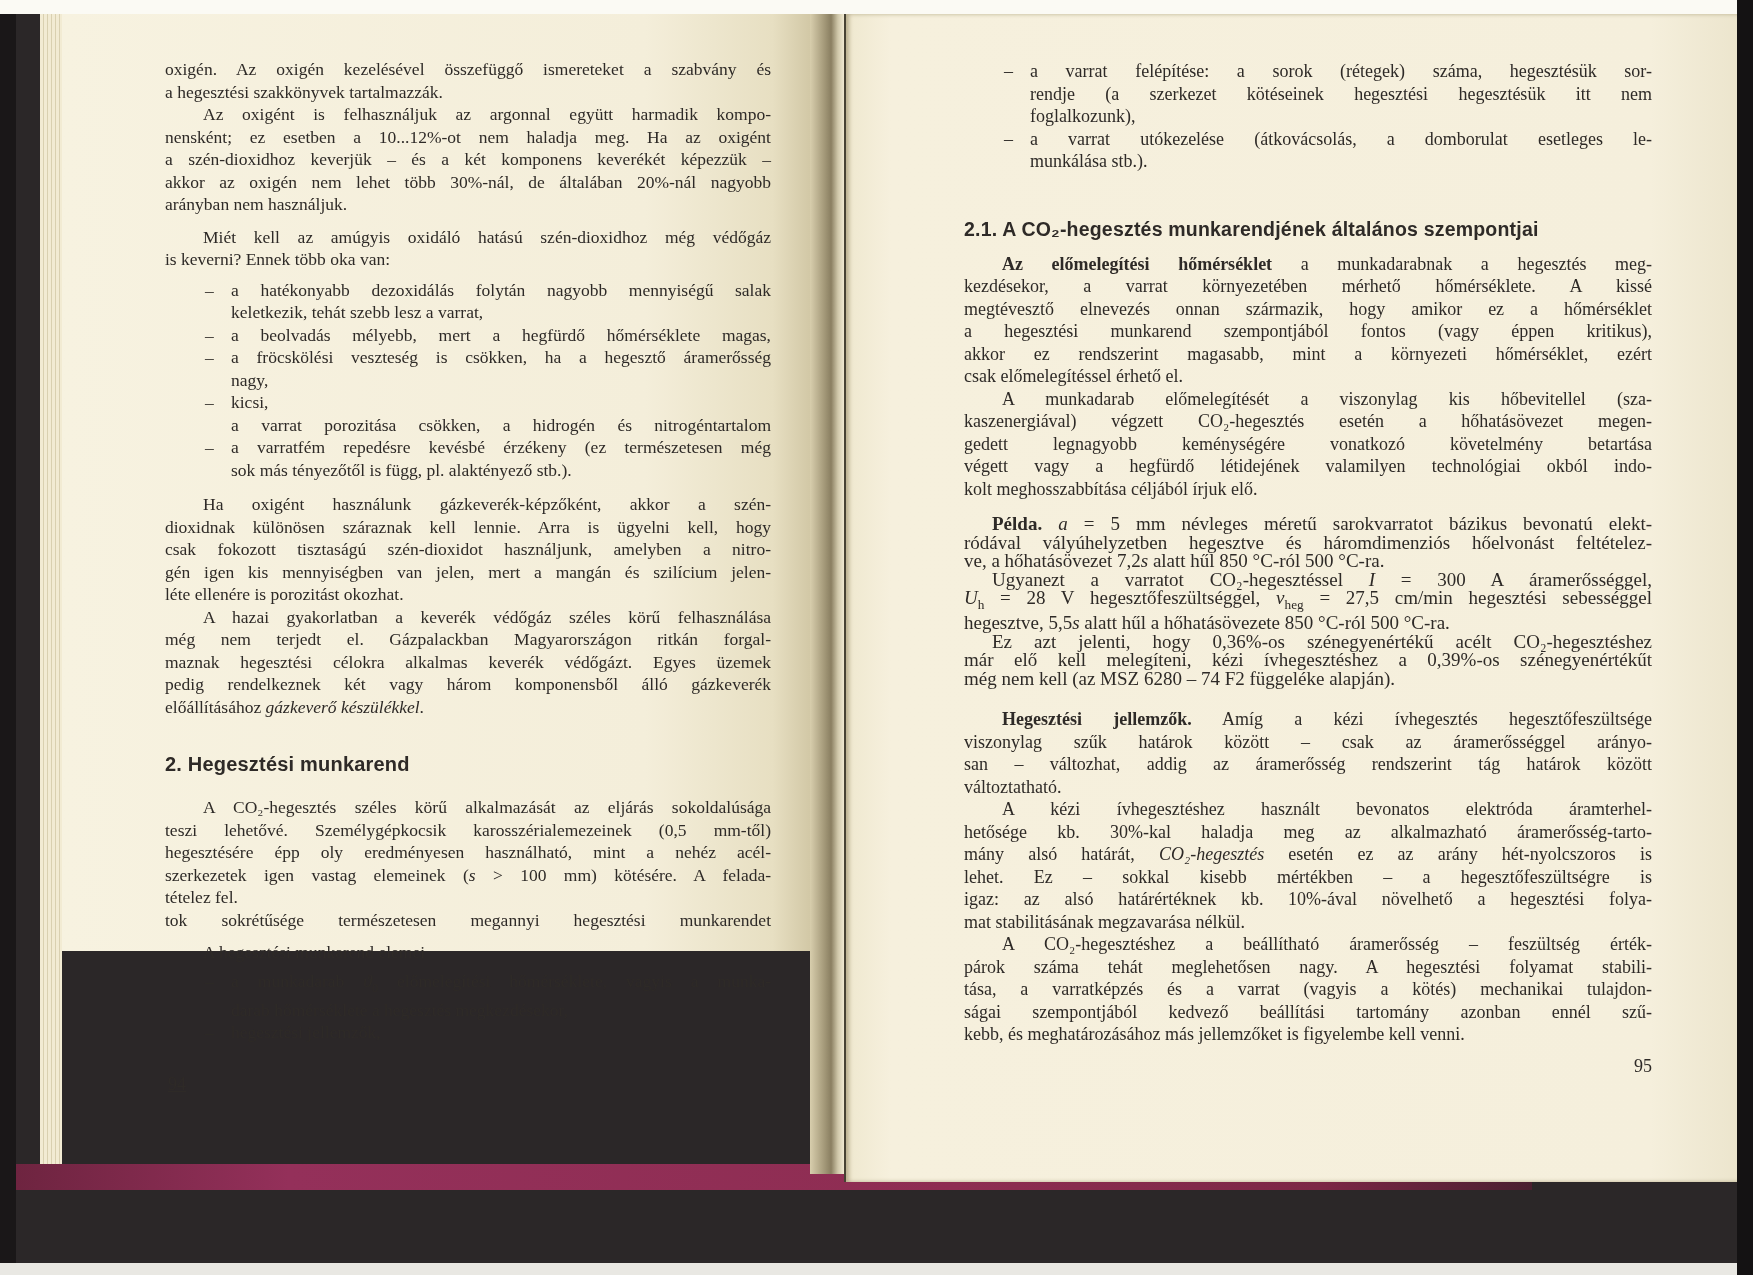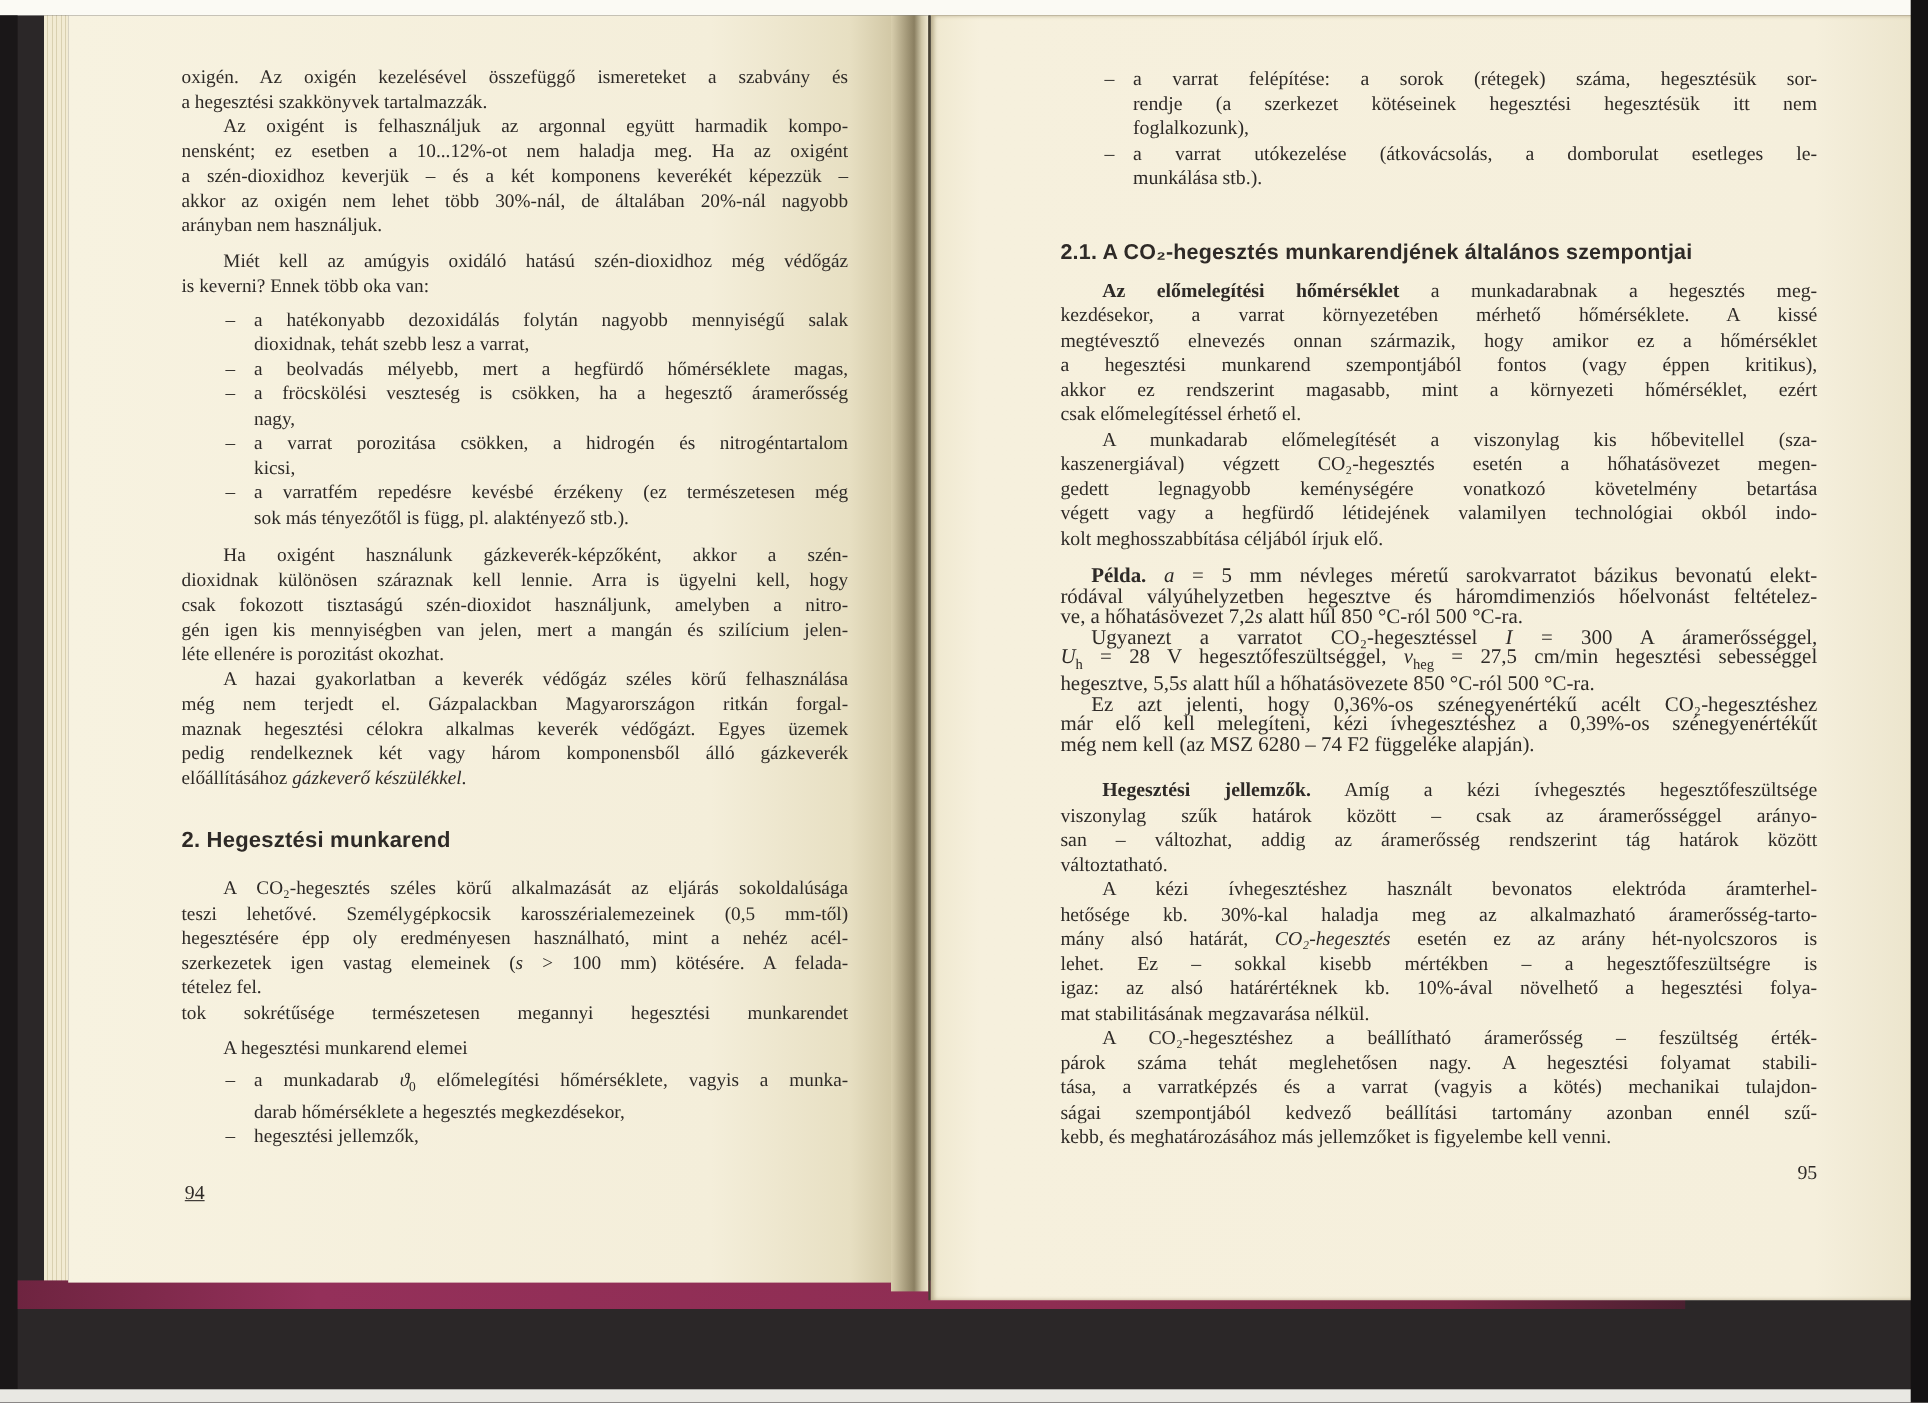--- a/index.html
+++ b/index.html
@@ -18,21 +18,21 @@
   .edge-stack{left:40px;top:14px;width:22px;height:1152px;
     background:repeating-linear-gradient(90deg,#f2ebd3 0 3px,#d9d0b0 3px 4px);}
   .bottom-maroon{left:16px;top:1164px;width:1516px;height:26px;
     background:linear-gradient(90deg,#6e2440,#94305a 18%,#8e2d52 62%,#7c2746 86%,#4a2030);}
   .bottom-strip{left:0;top:1263px;width:1753px;height:12px;background:#e9e8e3;}
   .right-black{left:1737px;top:0;width:16px;height:1275px;background:#141213;}
   .gutter{left:810px;top:14px;width:34px;height:1160px;
     background:linear-gradient(90deg,#d8cead 0%,#a99e7e 38%,#8a7f61 62%,#cfc7a9 82%,#f0e9d1 100%);}
 
   .page{position:absolute;color:#2e2a27;}
-  .page-left{left:62px;top:14px;width:748px;height:1152px;
+  .page-left{left:62px;top:14px;width:748px;height:937px;
     background:linear-gradient(90deg,#f7f2e0 0%,#f4eeda 78%,#e7dfc2 95%,#d2c8a6 100%);}
   .page-right{left:844px;top:14px;width:893px;height:1168px;
     border-left:2px solid #474233;
     background:linear-gradient(90deg,#efe8cf 0%,#f6f0dd 5%,#f5efdc 90%,#ece5cd 100%);
     box-shadow:inset 3px 0 4px #b9ae8d;}
 
   .text-col{position:absolute;}
   .tc-left{left:103px;top:44px;width:606px;font-size:17.5px;line-height:22.5px;}
   .tc-right{left:118px;top:46px;width:688px;font-size:18px;line-height:22.5px;}
 
@@ -83,35 +83,35 @@
           <div class="line">arányban nem használjuk.</div>
         </div>
         <div class="para" style="margin-top: 10px;">
           <div class="line just ind">Miét kell az amúgyis oxidáló hatású szén-dioxidhoz még védőgáz</div>
           <div class="line">is keverni? Ennek több oka van:</div>
         </div>
         <div class="bullets" style="margin-top: 8px;">
           <div class="bullet-item">
             <span class="dash">–</span>
             <div class="line just">a hatékonyabb dezoxidálás folytán nagyobb mennyiségű salak</div>
-            <div class="line">dioxidnak, tehát szebb lesz a varrat,</div>
+            <div class="line">keletkezik, tehát szebb lesz a varrat,</div>
           </div>
           <div class="bullet-item">
             <span class="dash">–</span>
             <div class="line just">a beolvadás mélyebb, mert a hegfürdő hőmérséklete magas,</div>
           </div>
           <div class="bullet-item">
             <span class="dash">–</span>
             <div class="line just">a fröcskölési veszteség is csökken, ha a hegesztő áramerősség</div>
             <div class="line">nagy,</div>
           </div>
           <div class="bullet-item">
             <span class="dash">–</span>
+            <div class="line">kicsi,</div>
             <div class="line just">a varrat porozitása csökken, a hidrogén és nitrogéntartalom</div>
-            <div class="line">kicsi,</div>
           </div>
           <div class="bullet-item">
             <span class="dash">–</span>
             <div class="line just">a varratfém repedésre kevésbé érzékeny (ez természetesen még</div>
             <div class="line">sok más tényezőtől is függ, pl. alaktényező stb.).</div>
           </div>
         </div>
         <div class="para" style="margin-top: 12px;">
           <div class="line just ind">Ha oxigént használunk gázkeverék-képzőként, akkor a szén-</div>
           <div class="line just">dioxidnak különösen száraznak kell lennie. Arra is ügyelni kell, hogy</div>

